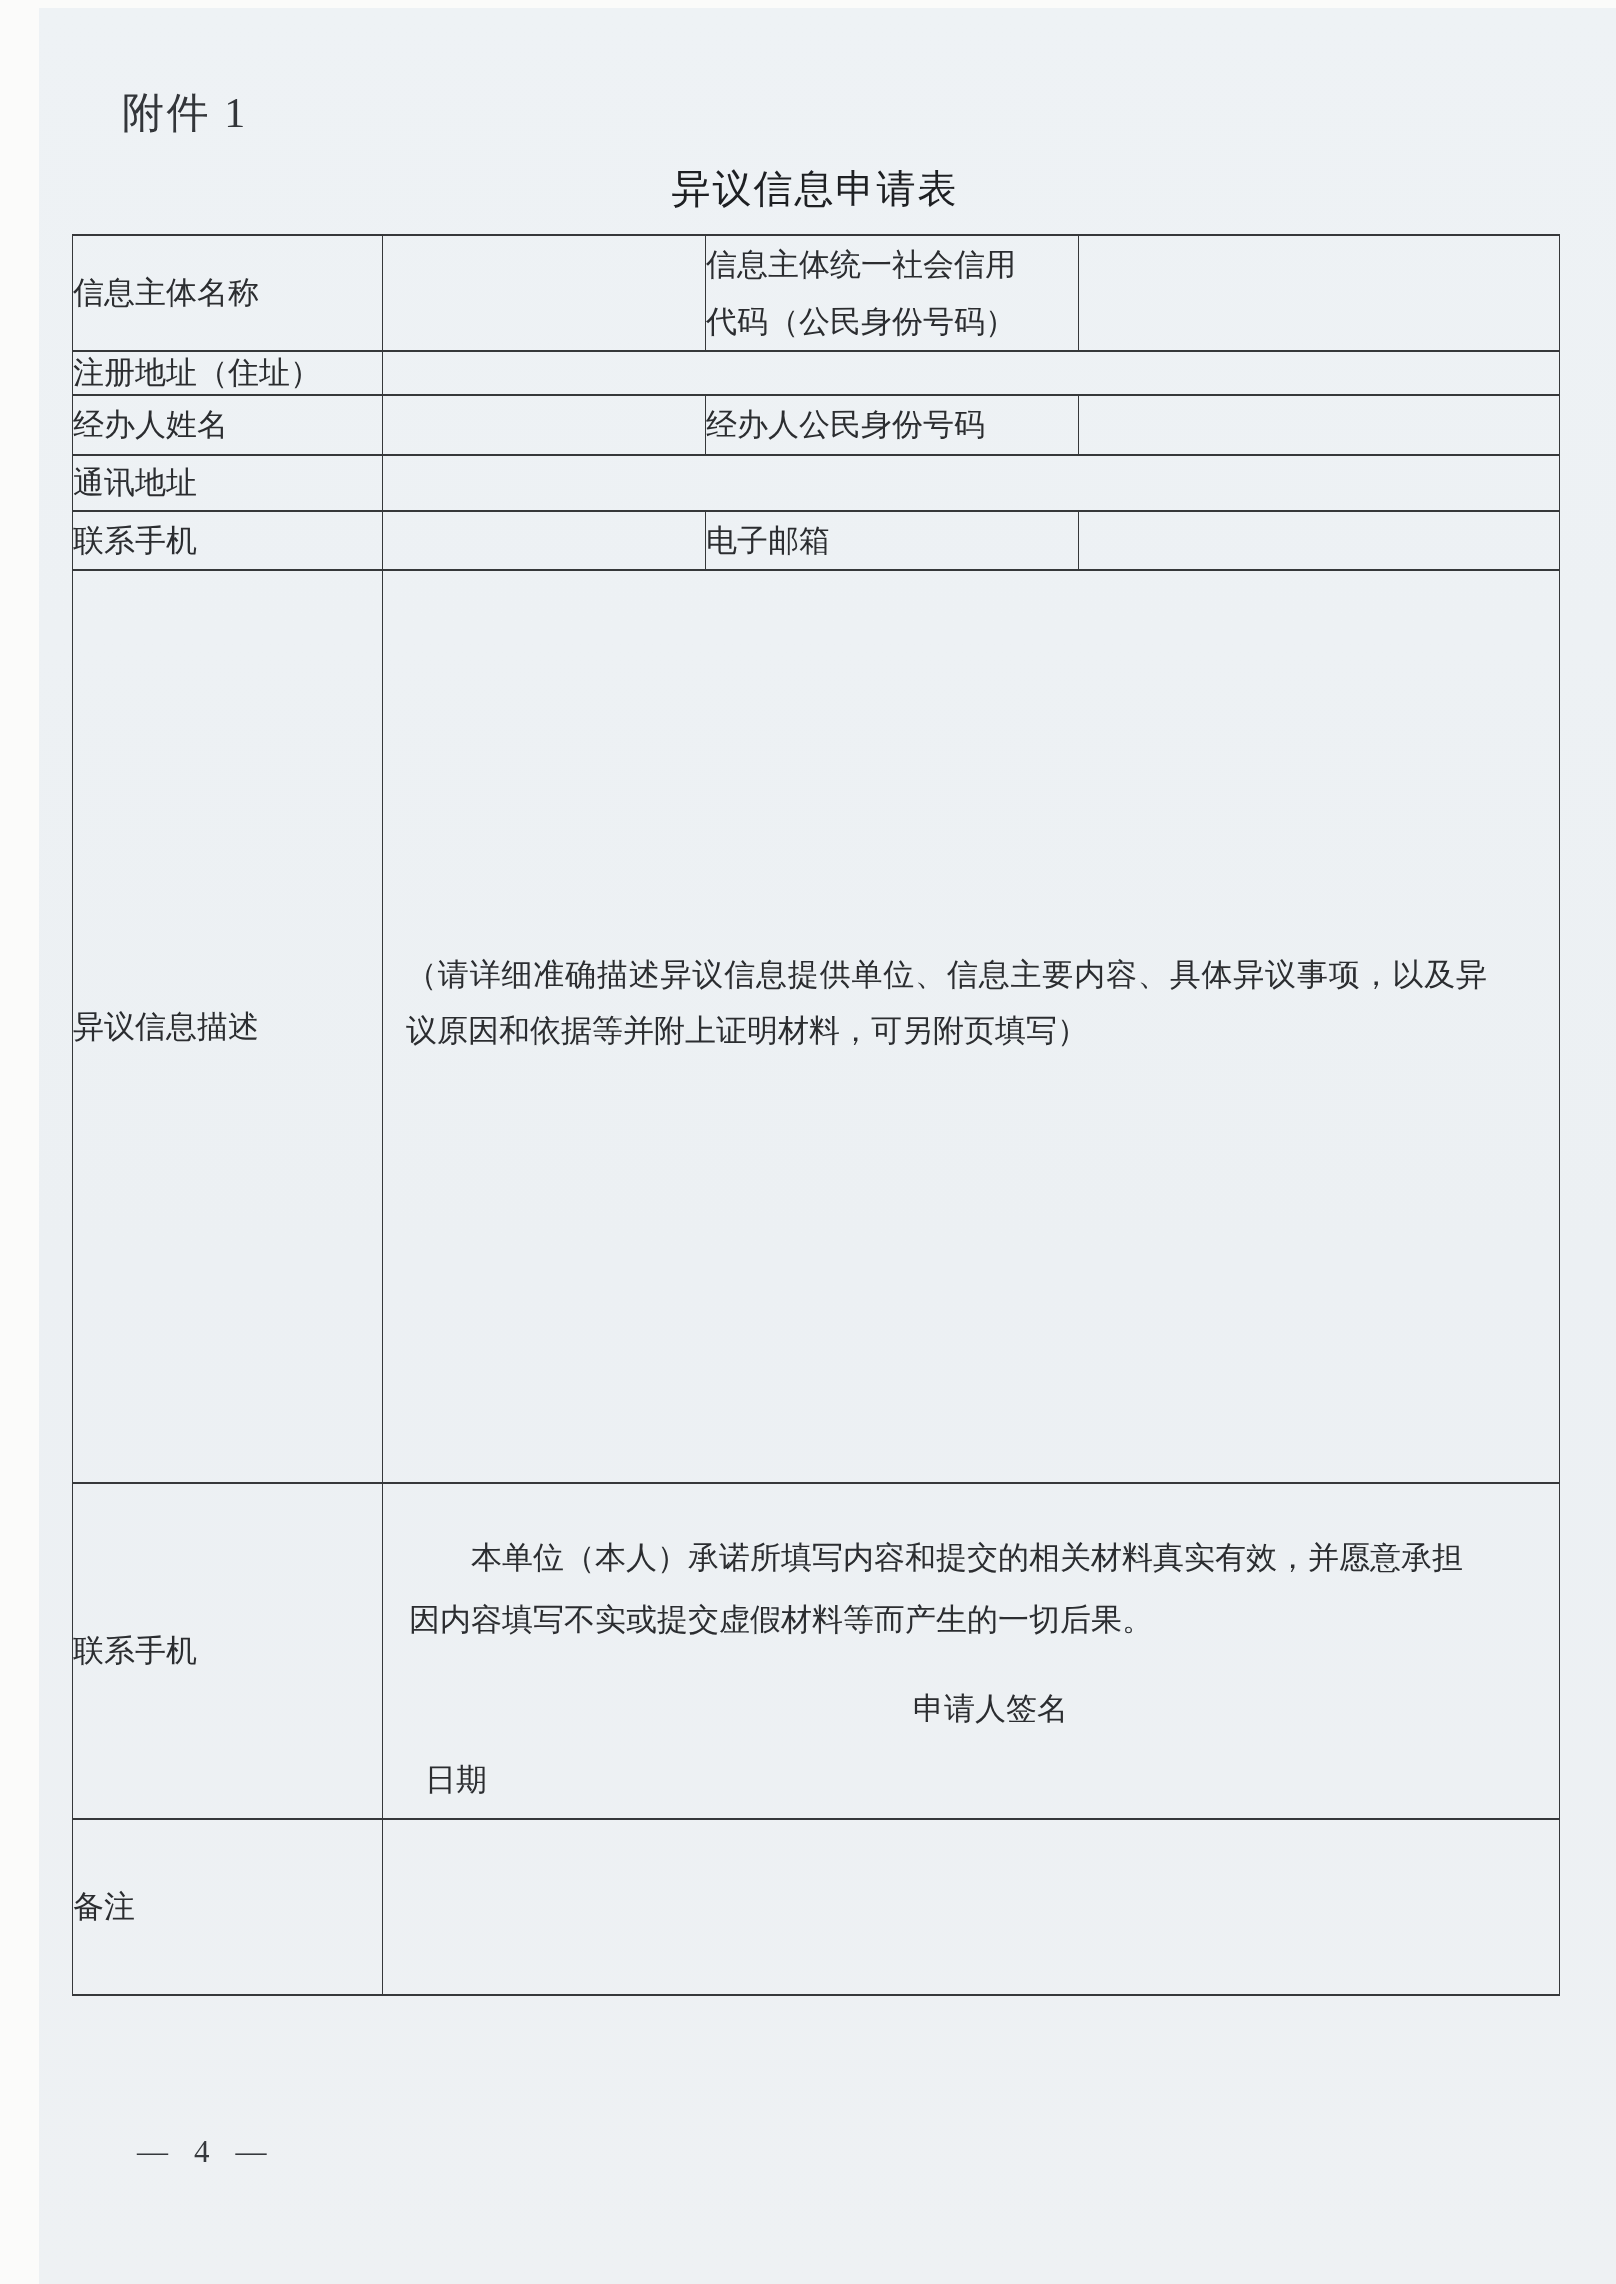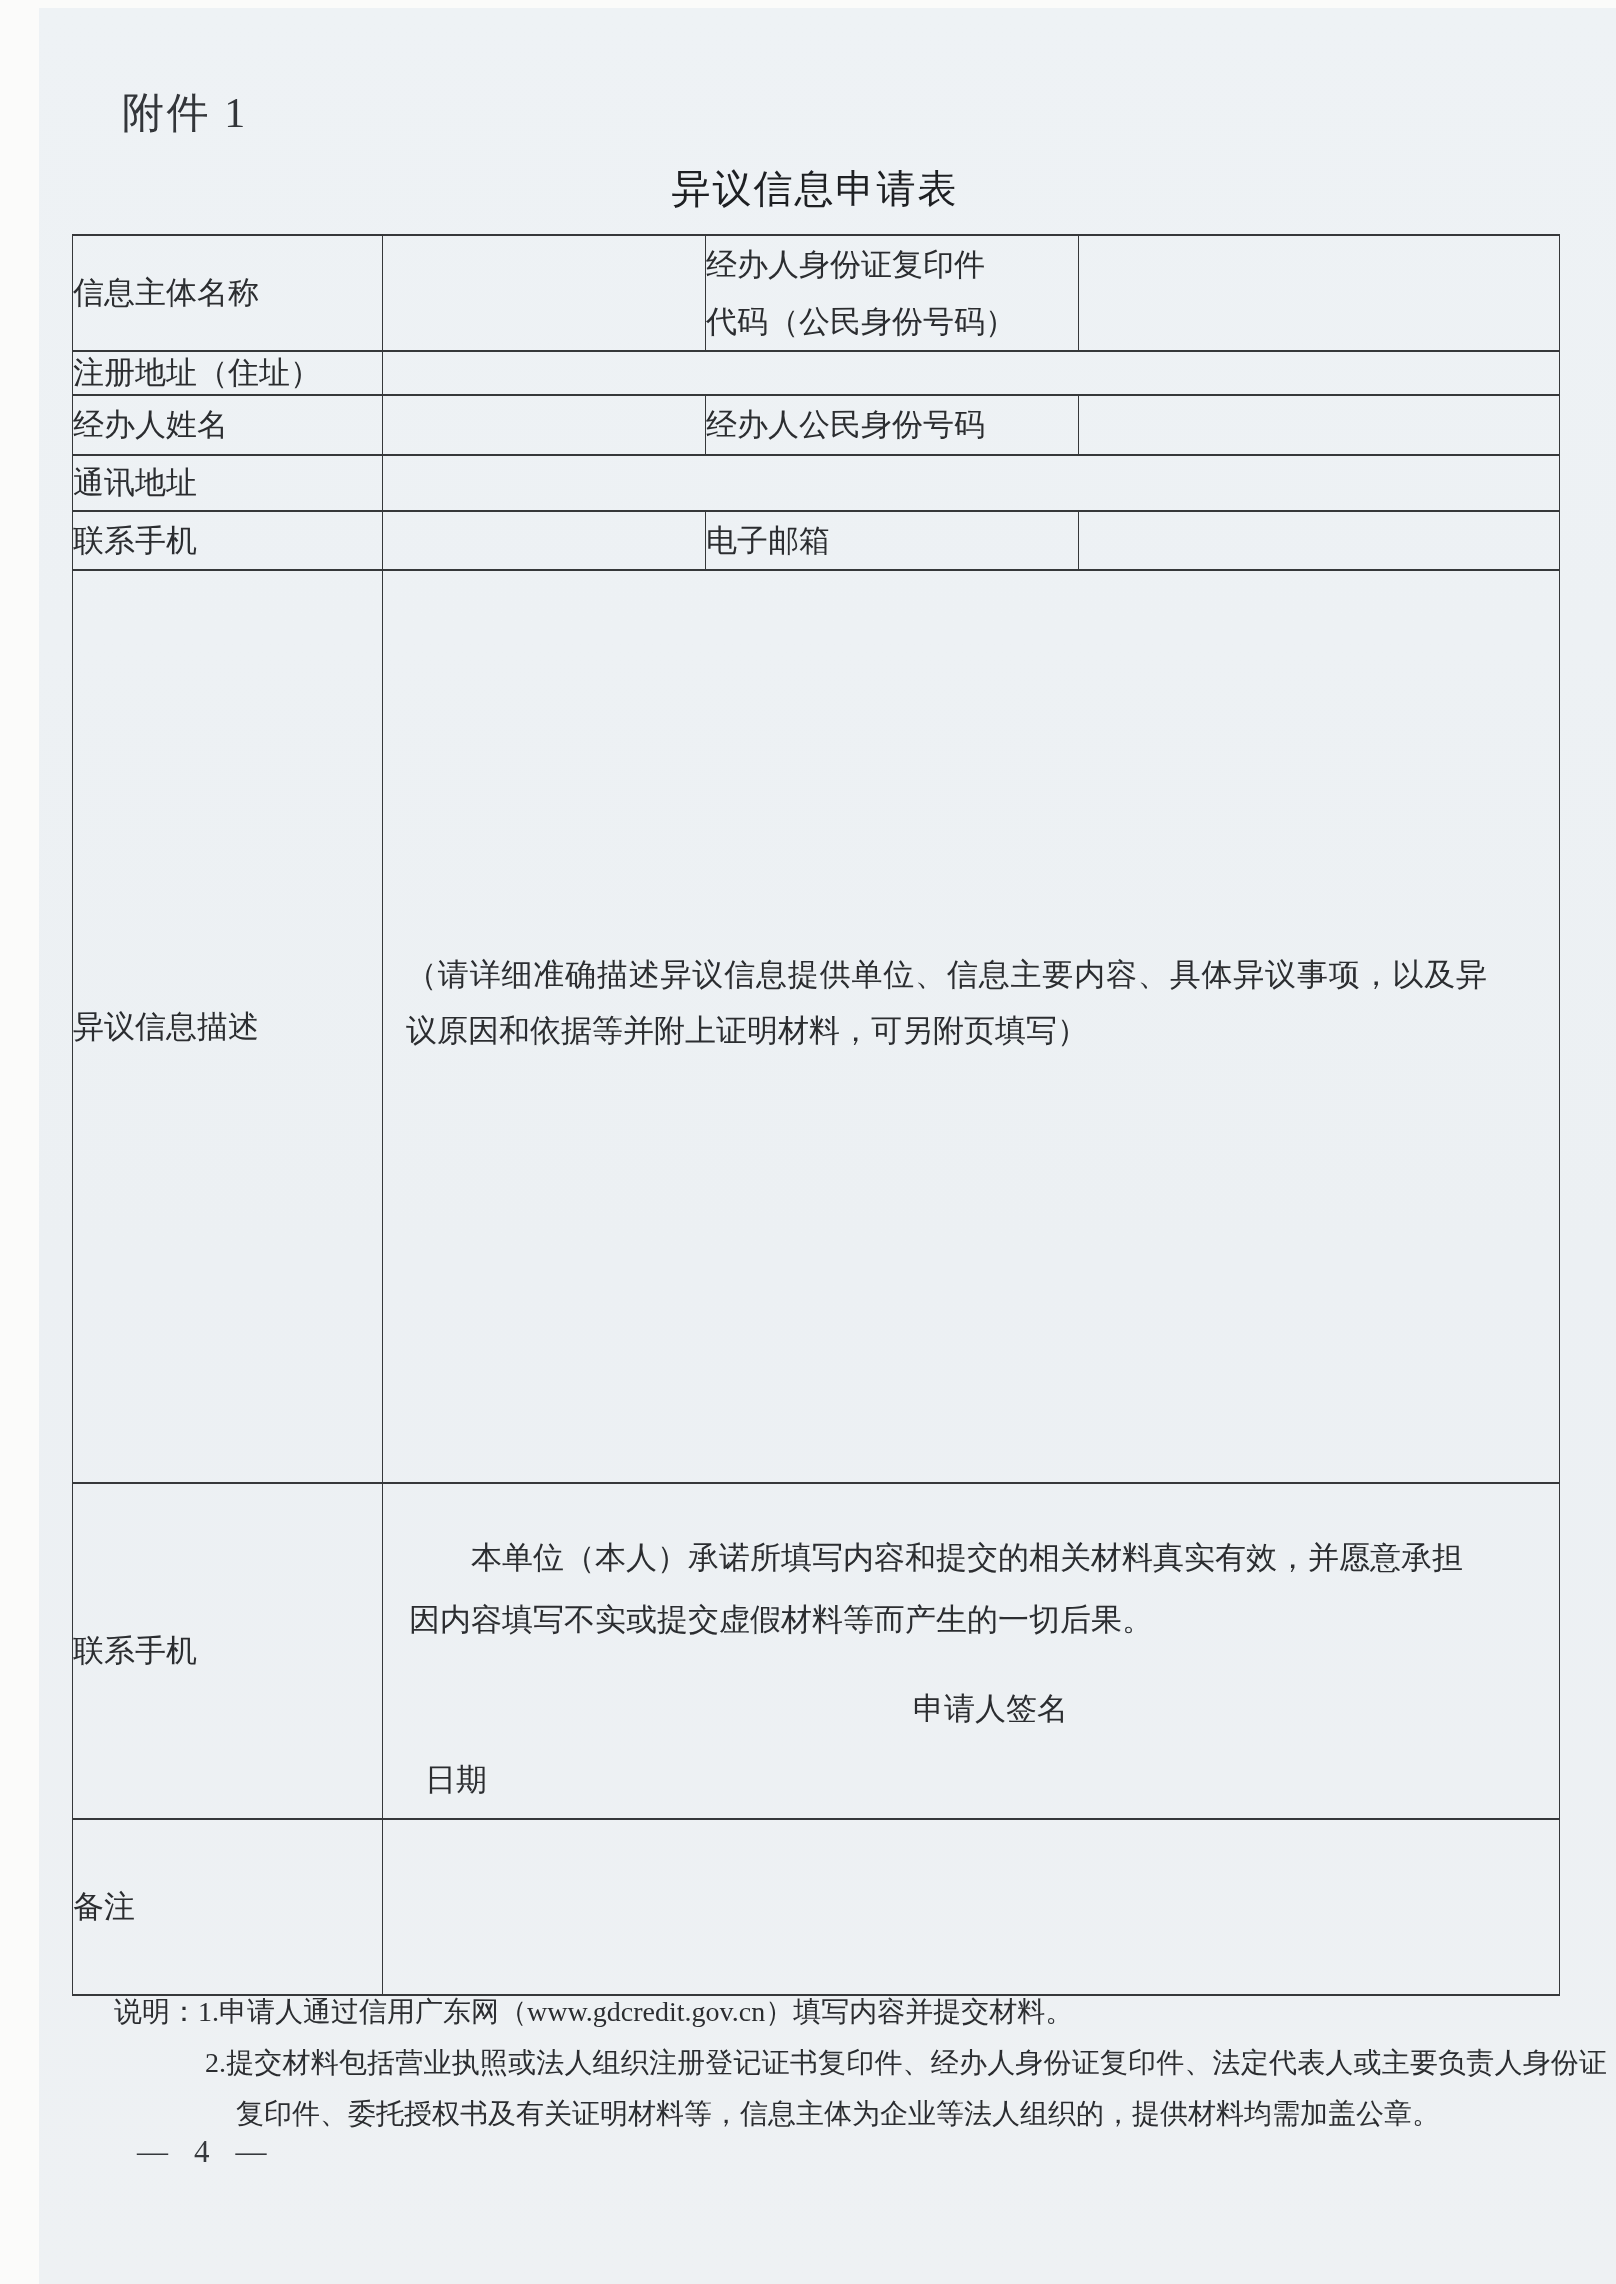--- a/index.html
+++ b/index.html
@@ -87,21 +87,21 @@
     <colgroup>
       <col style="width:310px">
       <col style="width:323px">
       <col style="width:373px">
       <col style="width:481px">
     </colgroup>
     <tbody>
       <tr class="r1">
         <td class="lbl">信息主体名称</td>
         <td></td>
-        <td class="lbl-c3 prewrap">经办人身份证复印件
+        <td class="lbl-c3 prewrap">信息主体统一社会信用
 代码（公民身份号码）</td>
         <td></td>
       </tr>
       <tr class="r2">
         <td class="lbl">注册地址（住址）</td>
         <td colspan="3"></td>
       </tr>
       <tr class="r3">
         <td class="lbl">经办人姓名</td>
         <td></td>
@@ -132,21 +132,17 @@
           <div class="date-line">日期</div>
         </td>
       </tr>
       <tr class="r8">
         <td class="lbl">备注</td>
         <td colspan="3"></td>
       </tr>
     </tbody>
   </table>
 
-  <div class="notes">
-    <div class="note-first"><span>说明：</span><span>1.申请人通过信用广东网（www.gdcredit.gov.cn）填写内容并提交材料。</span></div>
-    <div class="note-second">2.提交材料包括营业执照或法人组织注册登记证书复印件、经办人身份证复印件、法定代表人或主要负责人身份证复印件、委托授权书及有关证明材料等，信息主体为企业等法人组织的，提供材料均需加盖公章。</div>
-  </div>
 
   <div class="pageno">— 4 —</div>
 
 </div>
 
 
 </body></html>

